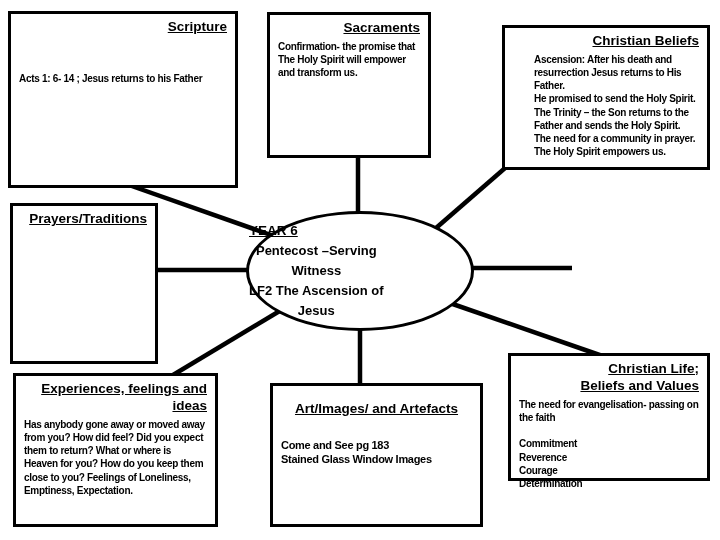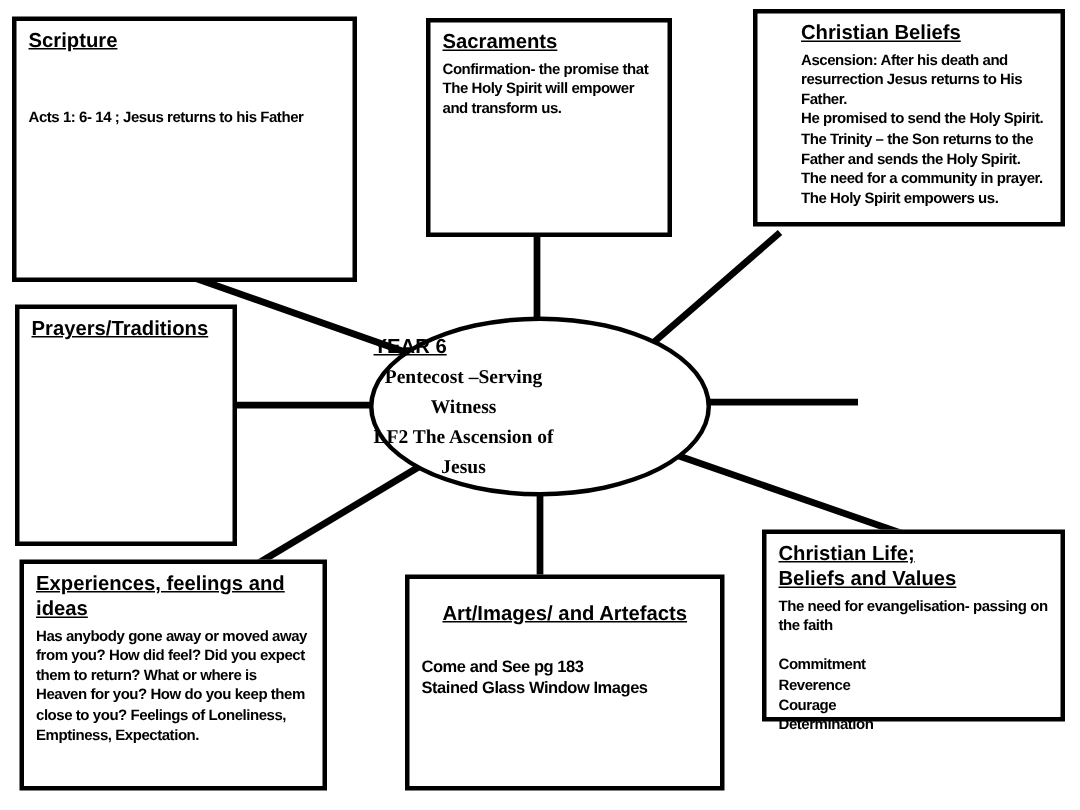--- a/index.html
+++ b/index.html
@@ -7,48 +7,48 @@
     position:relative;width:720px;height:540px;background:#ffffff;
     font-family:"Liberation Sans", sans-serif;font-weight:bold;color:#000;
     overflow:hidden;
   }
   .links{position:absolute;left:0;top:0;width:720px;height:540px;z-index:1;}
   .node{
     position:absolute;background:#ffffff;border:3px solid #000;
     box-sizing:border-box;padding:3px 8px;z-index:2;
   }
   .node-title{
-    font-size:13.5px;text-decoration:underline;text-align:left;
+    font-size:13.5px;text-decoration:underline;text-align:right;
     white-space:pre-line;line-height:1.25;margin-top:2px;
   }
   .node-body{
     font-size:10px;line-height:1.32;letter-spacing:-0.3px;
     white-space:pre-line;margin-top:3px;text-align:left;
   }
   
   .box-scripture        {left:8px;   top:11px;  width:230px; height:177px;}
   .box-scripture .node-body{margin-top:36px;}
-  .box-sacraments       {left:267px; top:12px;  width:164px; height:146px;margin-left:17px;}
-  .box-christian-beliefs{left:502px; top:6px;  width:208px; height:145px;padding-left:29px;}
+  .box-sacraments       {left:267px; top:12px;  width:164px; height:146px;}
+  .box-christian-beliefs{left:502px; top:25px;  width:208px; height:145px;padding-left:29px;}
   .box-hymns            {left:560px; top:170px; width:152px; height:153px;}
   .box-prayers          {left:10px;  top:203px; width:148px; height:161px;}
   .box-experiences      {left:13px;  top:373px; width:205px; height:154px;}
   .box-art              {left:270px; top:383px; width:213px; height:144px;}
   .box-art .node-title  {text-align:center;margin-top:12px;}
   .box-art .node-body   {margin-top:20px;font-size:11px;}
   .box-christian-life   {left:508px; top:353px; width:202px; height:128px;}
   .ellipse{
     position:absolute;left:246px;top:211px;width:228px;height:120px;
     background:#fff;border:3px solid #000;border-radius:50%;
     box-sizing:border-box;z-index:2;
     display:flex;flex-direction:column;align-items:flex-start;justify-content:center;
     text-align:center;
   }
   .ellipse-title{font-size:13.5px;text-decoration:underline;line-height:1.5;}
-  .ellipse-body{font-size:13px;line-height:1.55;white-space:pre-line;font-family:Liberation Serif, serif;}
+  .ellipse-body{font-size:13px;line-height:1.55;white-space:pre-line;}
 </style>
 </head>
 <body>
 
 <div class="canvas">
 
   <svg class="links" viewBox="0 0 720 540" xmlns="http://www.w3.org/2000/svg">
     <line x1="358" y1="150" x2="358" y2="228" stroke="#000" stroke-width="4.5"></line>
     <line x1="126" y1="184" x2="288" y2="241" stroke="#000" stroke-width="4.5"></line>
     <line x1="520" y1="155" x2="428" y2="235" stroke="#000" stroke-width="4.5"></line>

